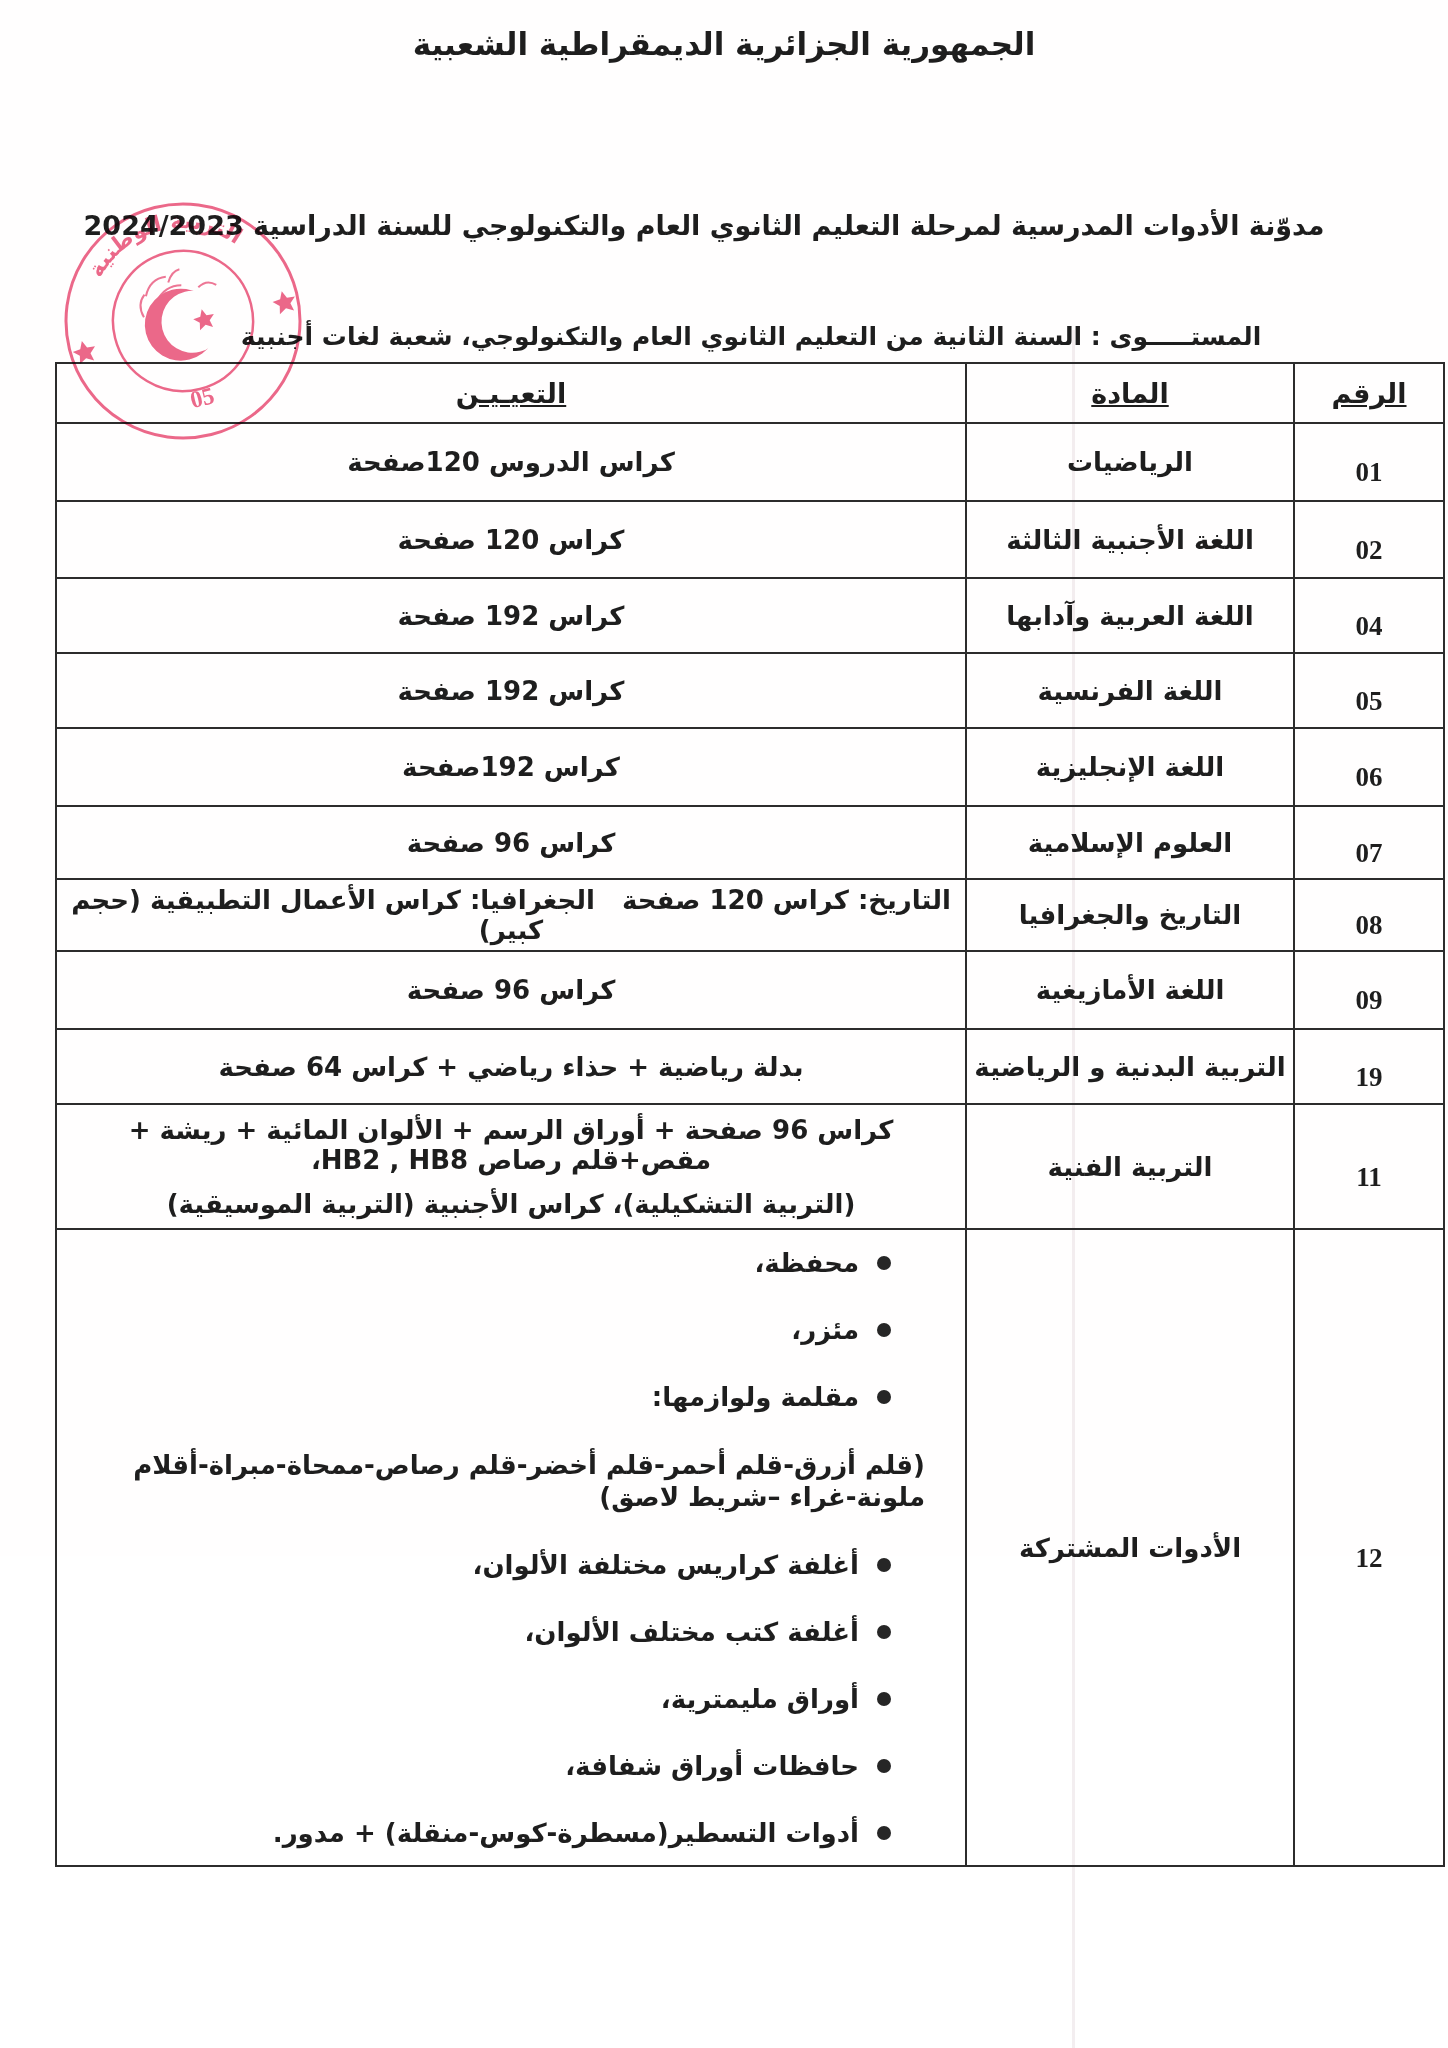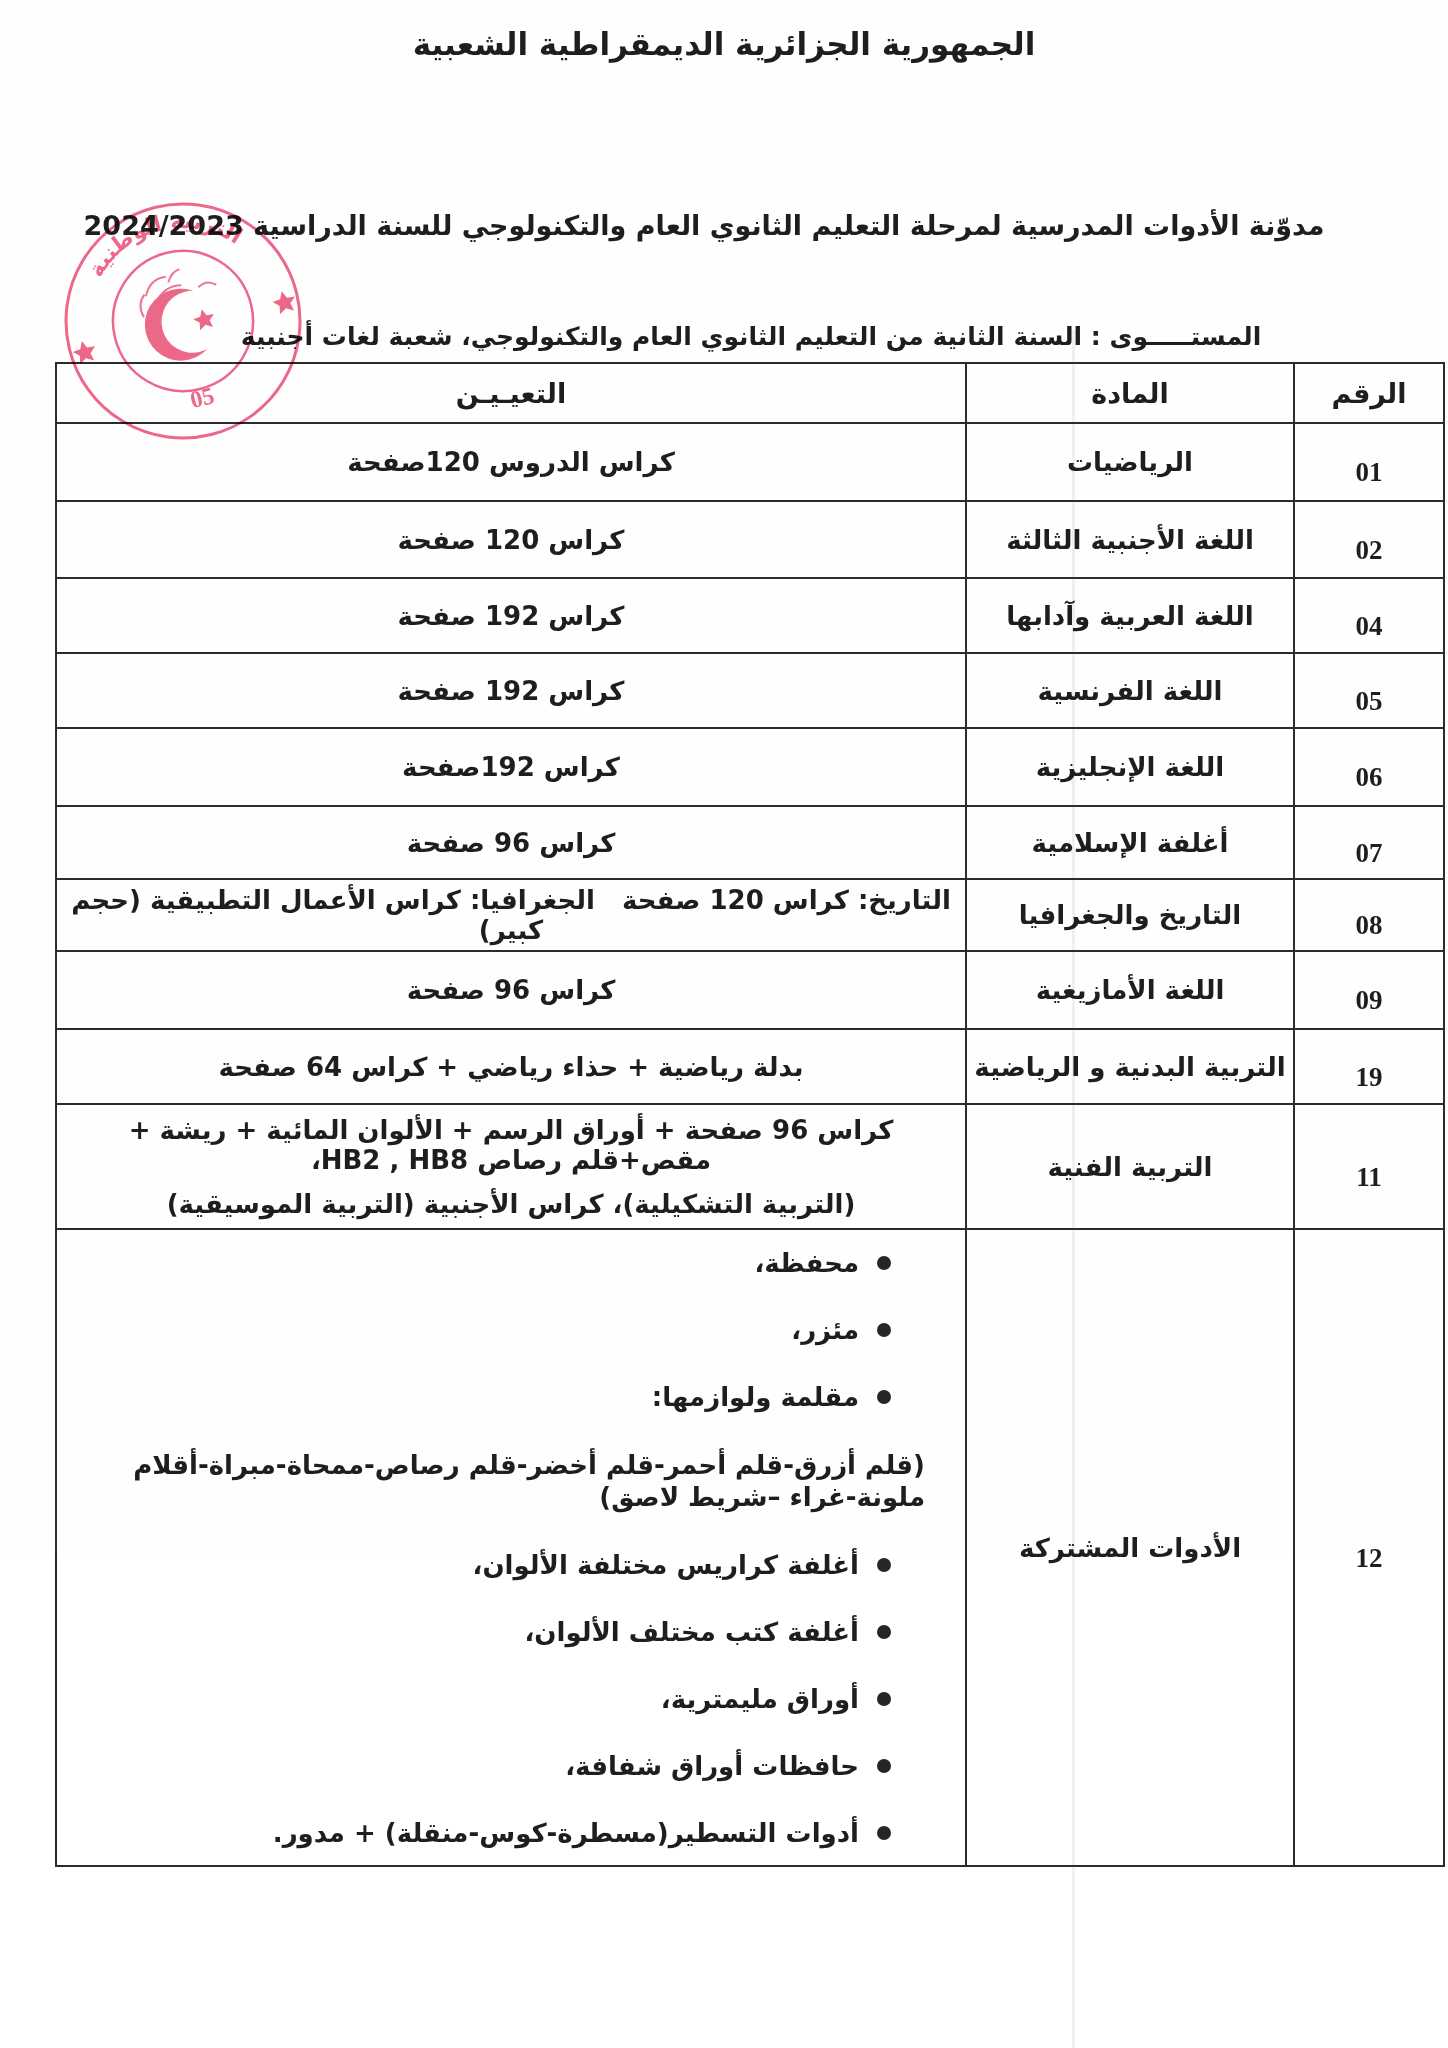--- a/index.html
+++ b/index.html
@@ -31,21 +31,21 @@
 
   
   table.supplies{
     position:absolute;left:55px;top:362px;width:1388px;z-index:2;
     border-collapse:collapse;table-layout:fixed;
   }
   table.supplies th, table.supplies td{
     border:2px solid #2c2c2c;vertical-align:middle;
     font-weight:bold;overflow:hidden;
   }
-  th.hdr{font-size:27px;}
+  th.hdr{font-size:27px;text-decoration:underline;}
   td.num{
     font-family:"Liberation Serif","DejaVu Serif",serif;
     font-size:27px;text-align:center;padding-top:22px;margin-left:47px;
   }
   td.subj{font-size:26px;text-align:center;padding:4px 6px;}
   td.desig{font-size:26px;text-align:center;padding:4px 14px;}
   td.desig .l2{margin-top:14px;}
 
   .h60{height:60px}.h78{height:78px}.h77{height:77px}.h75{height:75px}
   .h73{height:73px}.h72{height:72px}.h125{height:125px}.h637{height:637px}
@@ -139,21 +139,21 @@
     </tr>
 
     <tr class="h78">
       <td class="num">06</td>
       <td class="subj">اللغة الإنجليزية</td>
       <td class="desig">كراس 192صفحة</td>
     </tr>
 
     <tr class="h73">
       <td class="num">07</td>
-      <td class="subj">أغلفة الإسلامية</td>
+      <td class="subj">العلوم الإسلامية</td>
       <td class="desig">كراس 96 صفحة</td>
     </tr>
 
     <tr class="h72">
       <td class="num">08</td>
       <td class="subj">التاريخ والجغرافيا</td>
       <td class="desig">التاريخ: كراس 120 صفحة&nbsp;&nbsp;&nbsp;الجغرافيا: كراس الأعمال التطبيقية (حجم كبير)</td>
     </tr>
 
     <tr class="h78">

